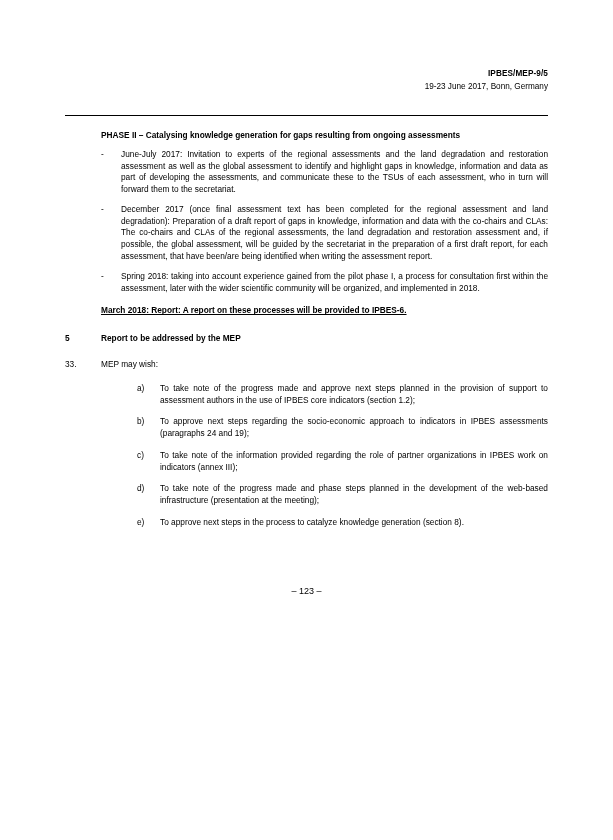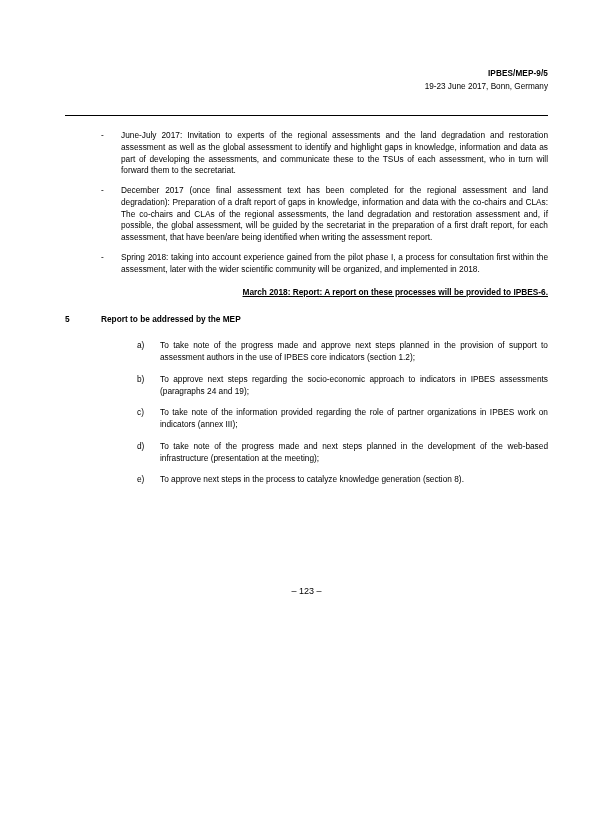--- a/index.html
+++ b/index.html
@@ -74,21 +74,20 @@
     text-align: justify;
   }
   .u {
   }
   .march-line {
     margin-left: 36px;
     margin-top: 11px;
     margin-bottom: 16px;
     font-weight: bold;
     text-decoration: underline;
-    text-align: right;
   }
   .section-head {
     display: flex;
     margin-top: 14px;
     margin-bottom: 14px;
     font-weight: bold;
   }
   .section-head .num {
     width: 36px;
     flex: 0 0 36px;
@@ -130,20 +129,21 @@
 
   <div class="header">
     <div class="doc-code">IPBES/MEP-9/5</div>
     <div class="doc-meta">19-23 June 2017, Bonn, Germany</div>
   </div>
 
   <div class="rule"></div>
 
   <div class="content">
 
+    <div class="phase-title">PHASE II – Catalysing knowledge generation for gaps resulting from ongoing assessments</div>
 
     <div class="dash-item">
       <div class="bullet">-</div>
       <div class="body"><span class="u">June-July 2017:</span><span> Invitation to experts of the regional assessments and the land degradation and restoration assessment as well as the global assessment to identify and highlight gaps in knowledge, information and data as part of developing the assessments, and communicate these to the TSUs of each assessment, who in turn will forward them to the secretariat.</span></div>
     </div>
 
     <div class="dash-item">
       <div class="bullet">-</div>
       <div class="body"><span class="u">December 2017 (once final assessment text has been completed for the regional assessment and land degradation): Preparation of a draft report of gaps in knowledge, information and data with the co-chairs and CLAs:</span><span> The co-chairs and CLAs of the regional assessments, the land degradation and restoration assessment and, if possible, the global assessment, will be guided by the secretariat in the preparation of a first draft report, for each assessment, that have been/are being identified when writing the assessment report.</span></div>
     </div>
@@ -153,39 +153,43 @@
       <div class="body"><span class="u">Spring 2018: taking into account experience gained from the pilot phase I, a process for consultation first within the assessment, later with the wider scientific community will be organized, and implemented in 2018.</span><span></span></div>
     </div>
 
     <div class="march-line">March 2018: Report: A report on these processes will be provided to IPBES-6.</div>
 
     <div class="section-head">
       <div class="num">5</div>
       <div>Report to be addressed by the MEP</div>
     </div>
 
+    <div class="para">
+      <div class="num">33.</div>
+      <div>MEP may wish:</div>
+    </div>
 
     <div class="list-item">
       <div class="marker">a)</div>
       <div class="body">To take note of the progress made and approve next steps planned in the provision of support to assessment authors in the use of IPBES core indicators (section 1.2);</div>
     </div>
 
     <div class="list-item">
       <div class="marker">b)</div>
       <div class="body">To approve next steps regarding the socio-economic approach to indicators in IPBES assessments (paragraphs 24 and 19);</div>
     </div>
 
     <div class="list-item">
       <div class="marker">c)</div>
       <div class="body">To take note of the information provided regarding the role of partner organizations in IPBES work on indicators (annex III);</div>
     </div>
 
     <div class="list-item">
       <div class="marker">d)</div>
-      <div class="body">To take note of the progress made and next steps planned in the development of the web-based infrastructure (presentation at the meeting);</div>
+      <div class="body">To take note of the progress made and phase steps planned in the development of the web-based infrastructure (presentation at the meeting);</div>
     </div>
 
     <div class="list-item">
       <div class="marker">e)</div>
       <div class="body">To approve next steps in the process to catalyze knowledge generation (section 8).</div>
     </div>
 
   </div>
 
   <div class="footer">

